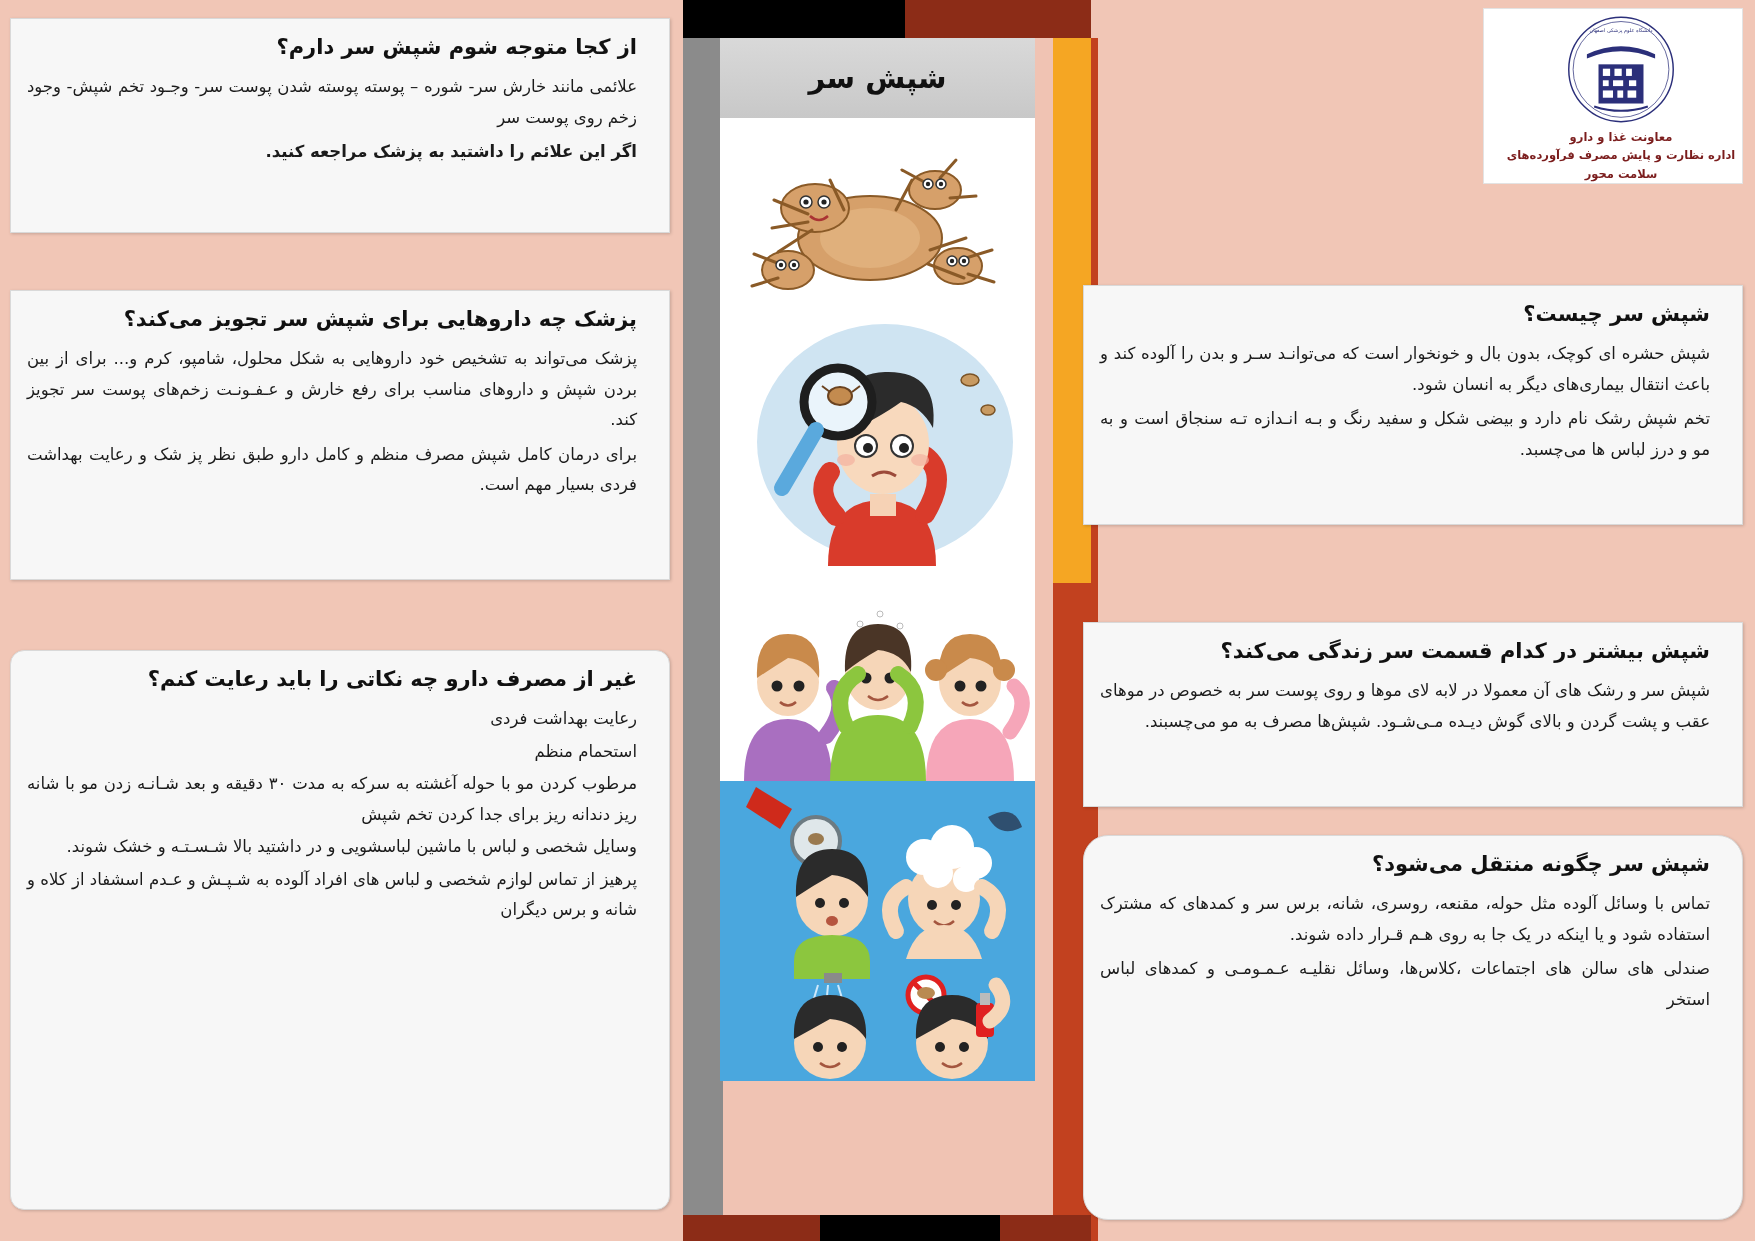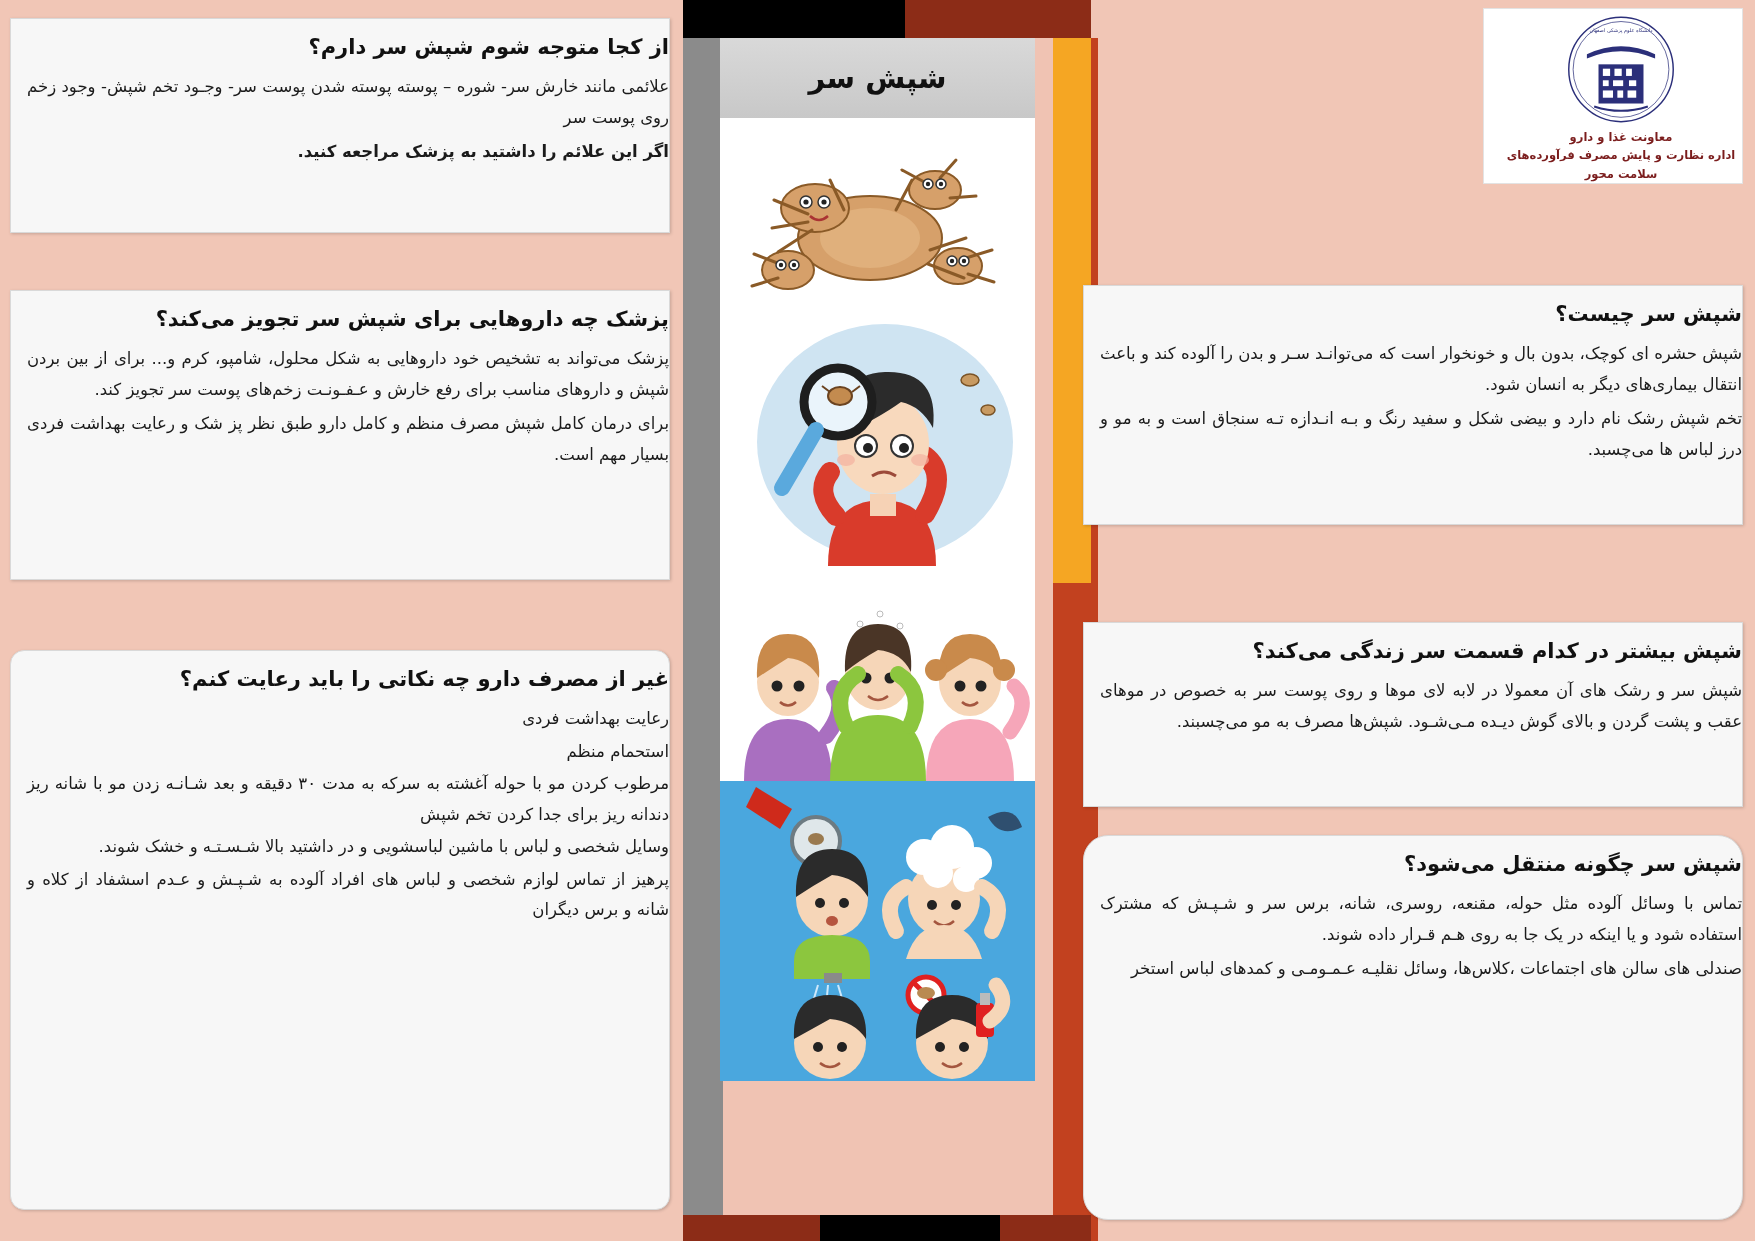--- a/index.html
+++ b/index.html
@@ -94,21 +94,21 @@
     width: 315px;
     overflow: hidden;
     position: relative;
   }
   
   .card {
     position: absolute;
     background: #f7f7f7;
     border: 1px solid #d9d9d9;
     box-shadow: 1px 1px 3px rgba(0,0,0,0.18);
-    padding: 12px 0 14px 16px;
+    padding: 12px 32px 14px 16px;
     box-sizing: border-box;
   }
   .card h2 {
     margin: 2px 0 10px 0;
     font-size: 21px;
     font-weight: bold;
     text-align: right;
     color: #111;
     line-height: 1.4;
   }
@@ -430,17 +430,17 @@
     <p>تخم شپش رشک نام دارد و بیضی شکل و سفید رنگ و بـه  انـدازه  تـه سنجاق است و به مو و درز لباس ها می‌چسبد.</p>
   </div>
 
   <div class="card" id="card-where">
     <h2>شپش بیشتر در کدام قسمت سر زندگی می‌کند؟</h2>
     <p>شپش سر و رشک های آن معمولا در لابه لای موها و روی پوست سر به خصوص در موهای عقب و پشت گردن و بالای گوش  دیـده  مـی‌شـود. شپش‌ها مصرف به مو می‌چسبند.</p>
   </div>
 
   <div class="card" id="card-how">
     <h2>شپش سر چگونه منتقل می‌شود؟</h2>
-    <p>تماس با وسائل آلوده مثل حوله، مقنعه، روسری، شانه، برس سر و  شـپـش که مشترک استفاده شود و یا اینکه در یک جا به روی  هـم  قـرار  داده شوند.</p>
+    <p>تماس با وسائل آلوده مثل حوله، مقنعه، روسری، شانه، برس سر و  کمدهای که مشترک استفاده شود و یا اینکه در یک جا به روی  هـم  قـرار  داده شوند.</p>
     <p>صندلی های سالن های اجتماعات ،کلاس‌ها، وسائل نقلیـه  عـمـومـی  و کمدهای لباس استخر</p>
   </div>
 
 </div>
 
 </body></html>

